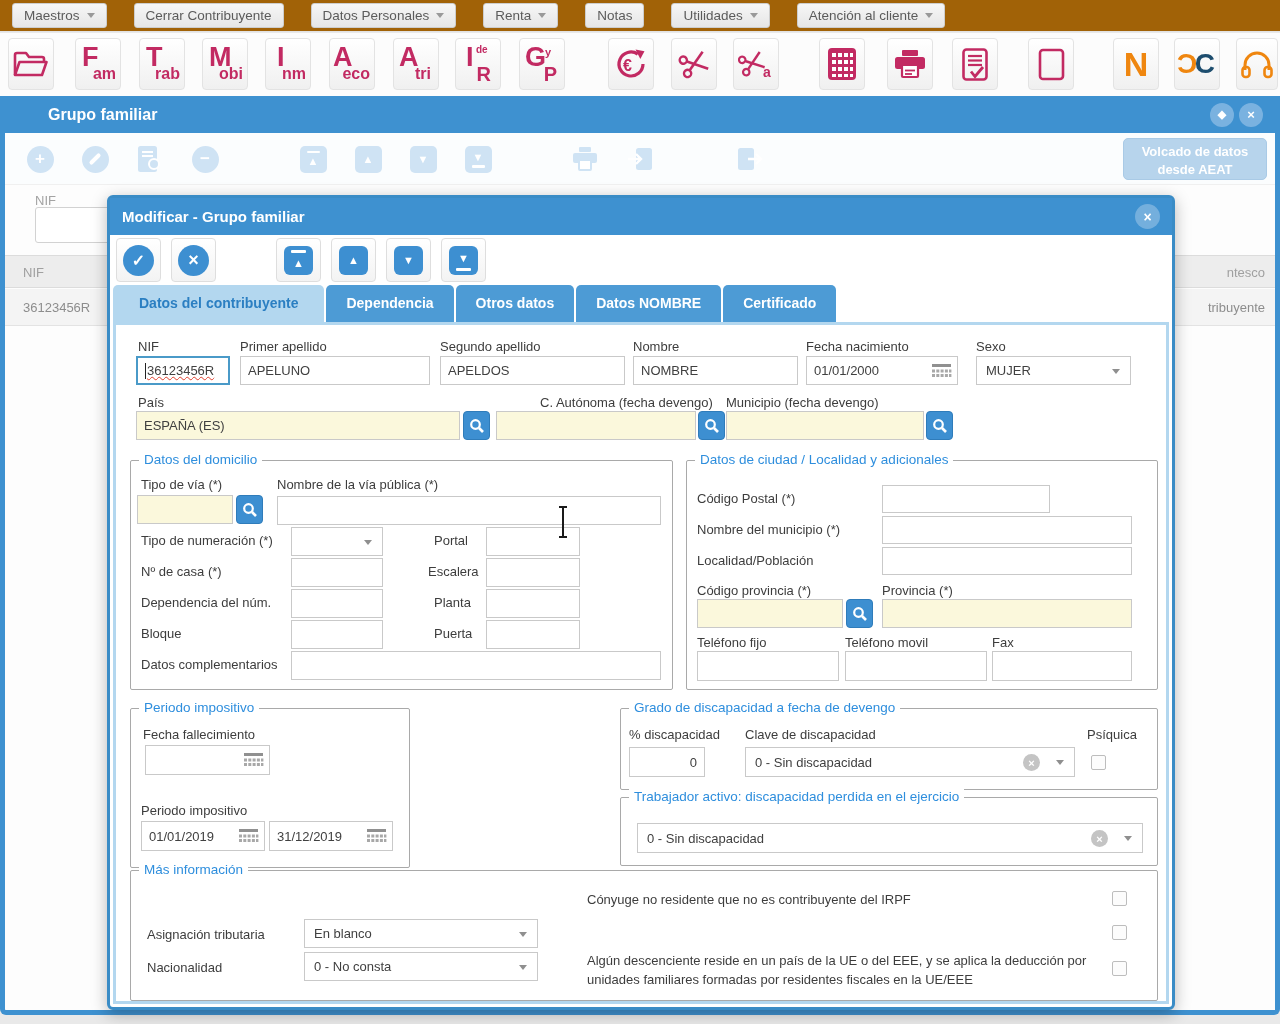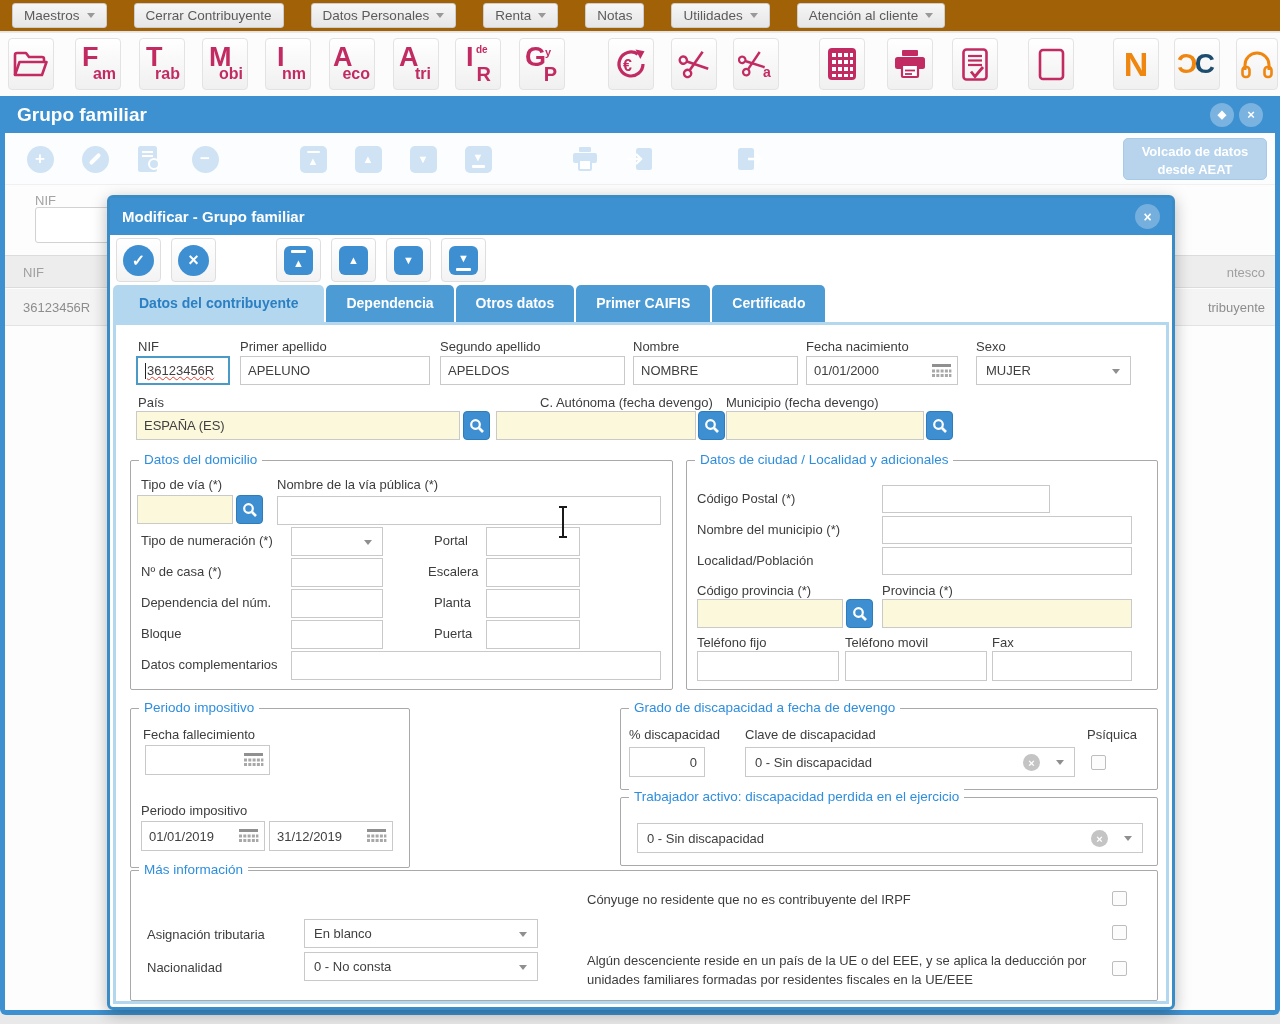--- a/index.html
+++ b/index.html
@@ -19,21 +19,21 @@
   .lm-sub  { position:absolute; font-size:16px; line-height:1; right:3px; bottom:4px; }
   .lm-sup  { position:absolute; font-size:10px; line-height:1; }
   .n-letter { font-size:34px; font-weight:700; color:#ef860f; }
   .c-logo { position:relative; width:42px; height:40px; font-weight:700; }
   .c-left  { position:absolute; left:1px; top:4px; font-size:28px; color:#ef860f; }
   .c-right { position:absolute; right:3px; top:4px; font-size:28px; color:#1d4d6e; }
 
   
   .gf-window { position:absolute; top:96px; left:0; width:1280px; height:919px; background:#fdfdfd; border-left:5px solid #3e91d0; border-right:5px solid #3e91d0; border-bottom:5px solid #3e91d0; border-radius:0 0 6px 6px; }
   .gf-titlebar { position:absolute; top:0; left:0; right:0; height:37px; background:#3e91d0; display:flex; align-items:center; padding:0 12px; }
-  .gf-title { color:#fff; font-size:19px; font-weight:700; }
+  .gf-title { color:#fff; font-size:16px; font-weight:700;margin-left:31px; }
   .gf-tb-icons { margin-left:auto; display:flex; gap:5px; }
   .win-circle { width:24px; height:24px; border-radius:50%; background:#7ab2e0; color:#fff; display:flex; align-items:center; justify-content:center; font-size:13px; font-weight:700; }
   .ghostbar { position:absolute; top:37px; left:0; right:0; height:52px; background:#fbfdfe; border-bottom:1px solid #f0f0f0; }
   .gbtn { position:absolute; top:7px; display:flex; align-items:center; justify-content:center; width:46px; height:38px; }
   .gcircle { width:27px; height:27px; border-radius:50%; background:#cfe3f4; color:#fff; font-size:17px; font-weight:700; display:flex; align-items:center; justify-content:center; }
   .gsquare { width:27px; height:27px; border-radius:5px; background:#cfe3f4; color:#fff; font-size:11px; display:flex; align-items:center; justify-content:center; position:relative; }
   .gsquare .bar { position:absolute; left:7px; width:13px; height:2.5px; background:#fff; border-radius:1px; }
   .gpencil { width:4px; height:14px; background:#fff; border-radius:2px; transform:rotate(45deg); }
   .volcado { position:absolute; top:5px; right:8px; width:144px; height:42px; background:#b7d4ec; border:1px solid #a9cae6; border-radius:5px; color:#fff; font-size:13px; font-weight:700; text-align:center; line-height:1.35; padding-top:4px; }
   .filter-label { position:absolute; left:30px; top:97px; font-size:13px; color:#a3a3a3; }
@@ -399,21 +399,21 @@
             <div class="bar" style="bottom:4px"></div>
             <span style="margin-bottom:5px">▼</span>
           </div>
         </div>
     </div>
 
     <div class="tabs">
       <div class="tab active">Datos del contribuyente</div>
       <div class="tab">Dependencia</div>
       <div class="tab">Otros datos</div>
-      <div class="tab">Primer CAIFIS</div>
+      <div class="tab">Datos NOMBRE</div>
       <div class="tab">Certificado</div>
     </div>
 
     <div class="mcontent">
 
       <span class="flabel" style="left:22px;top:14px">NIF</span>
       <div class="finput focus" style="left:20px;top:31px;width:94px">
           <span class="caret"></span>
           <span class="misspell">36123456R</span>
         </div>

